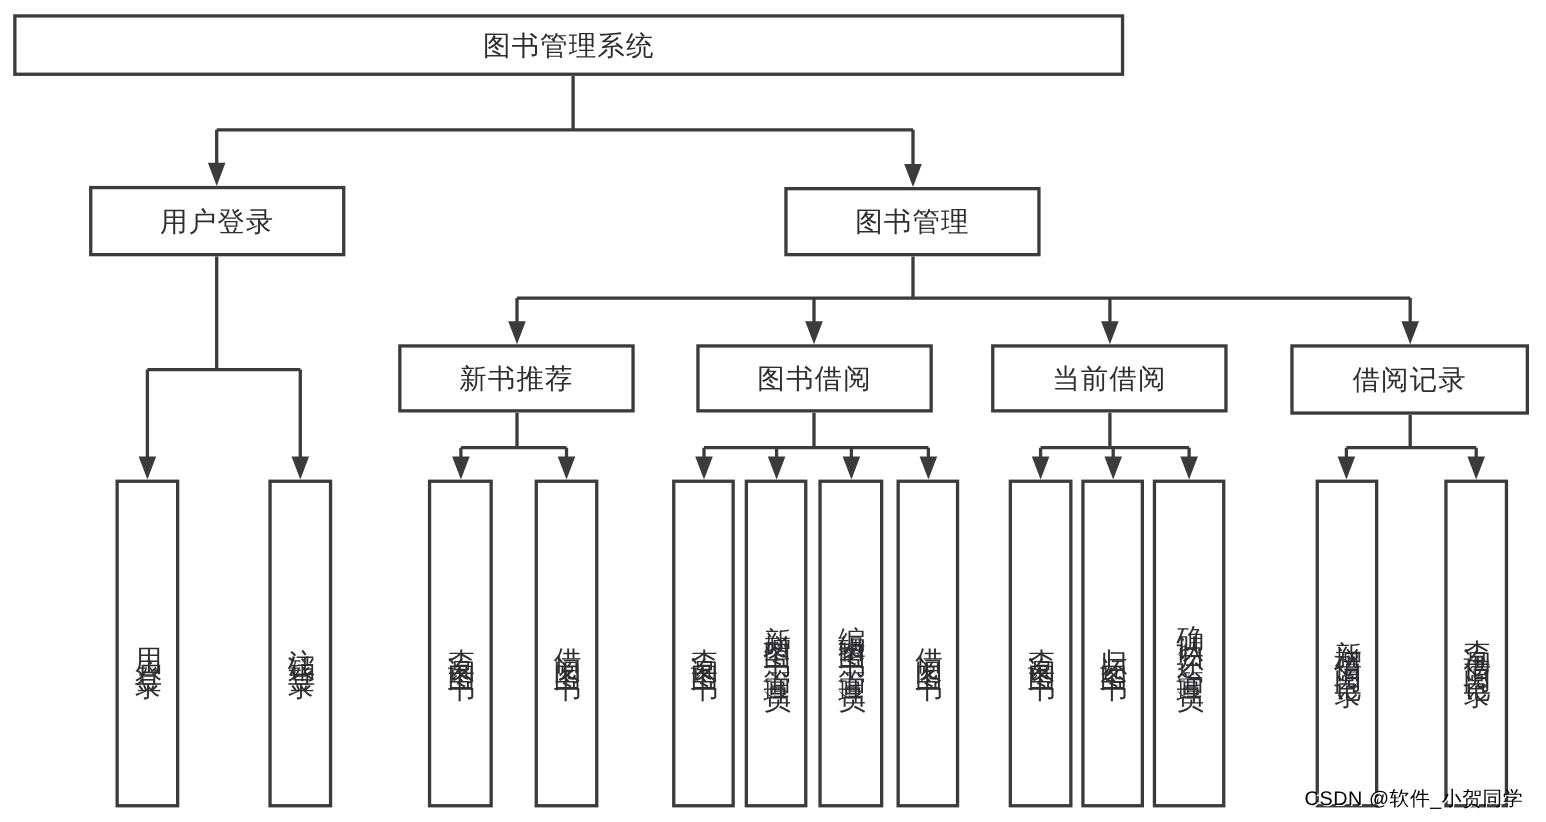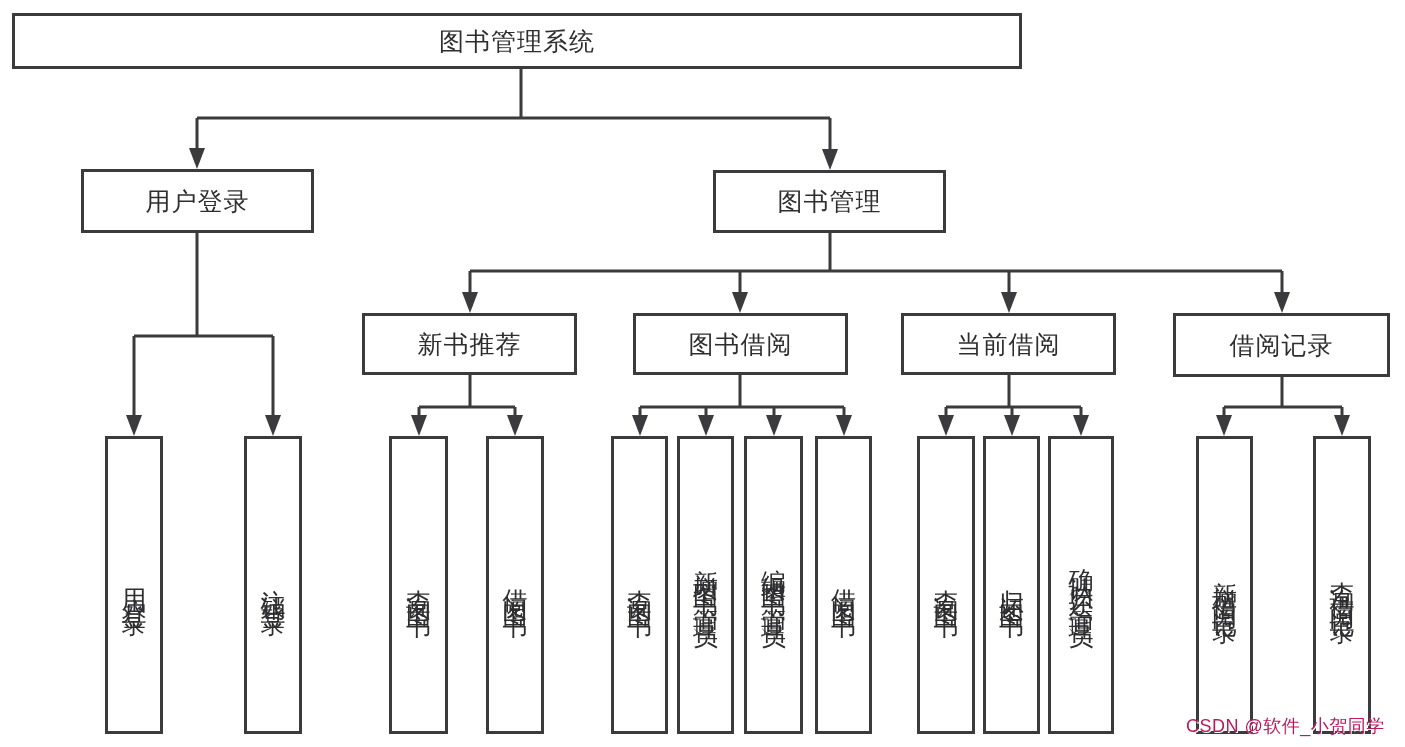--- a/index.html
+++ b/index.html
@@ -18,21 +18,21 @@
     color:#2e2e30;
   }
   .hbox { font-size:25px; letter-spacing:1px; }
   .vbox .vtext {
     writing-mode:vertical-rl; text-orientation:mixed;
     font-size:25px; letter-spacing:8px; line-height:1;
     white-space:nowrap; color:#2e2e30;
   }
   .watermark {
     position:absolute; left:1186px; top:714px; z-index:3;
-    font-size:18px; letter-spacing:0.5px; color:#be185d;
+    font-size:18px; letter-spacing:0.5px; color:#000000;
     text-shadow:1px 1px 0 #ffffff; white-space:nowrap;
   }
 </style>
 </head>
 <body>
 
 <div class="stage">
 
   <svg class="connectors" width="1405" height="747" viewBox="0 0 1405 747" aria-hidden="true">
     <g>

